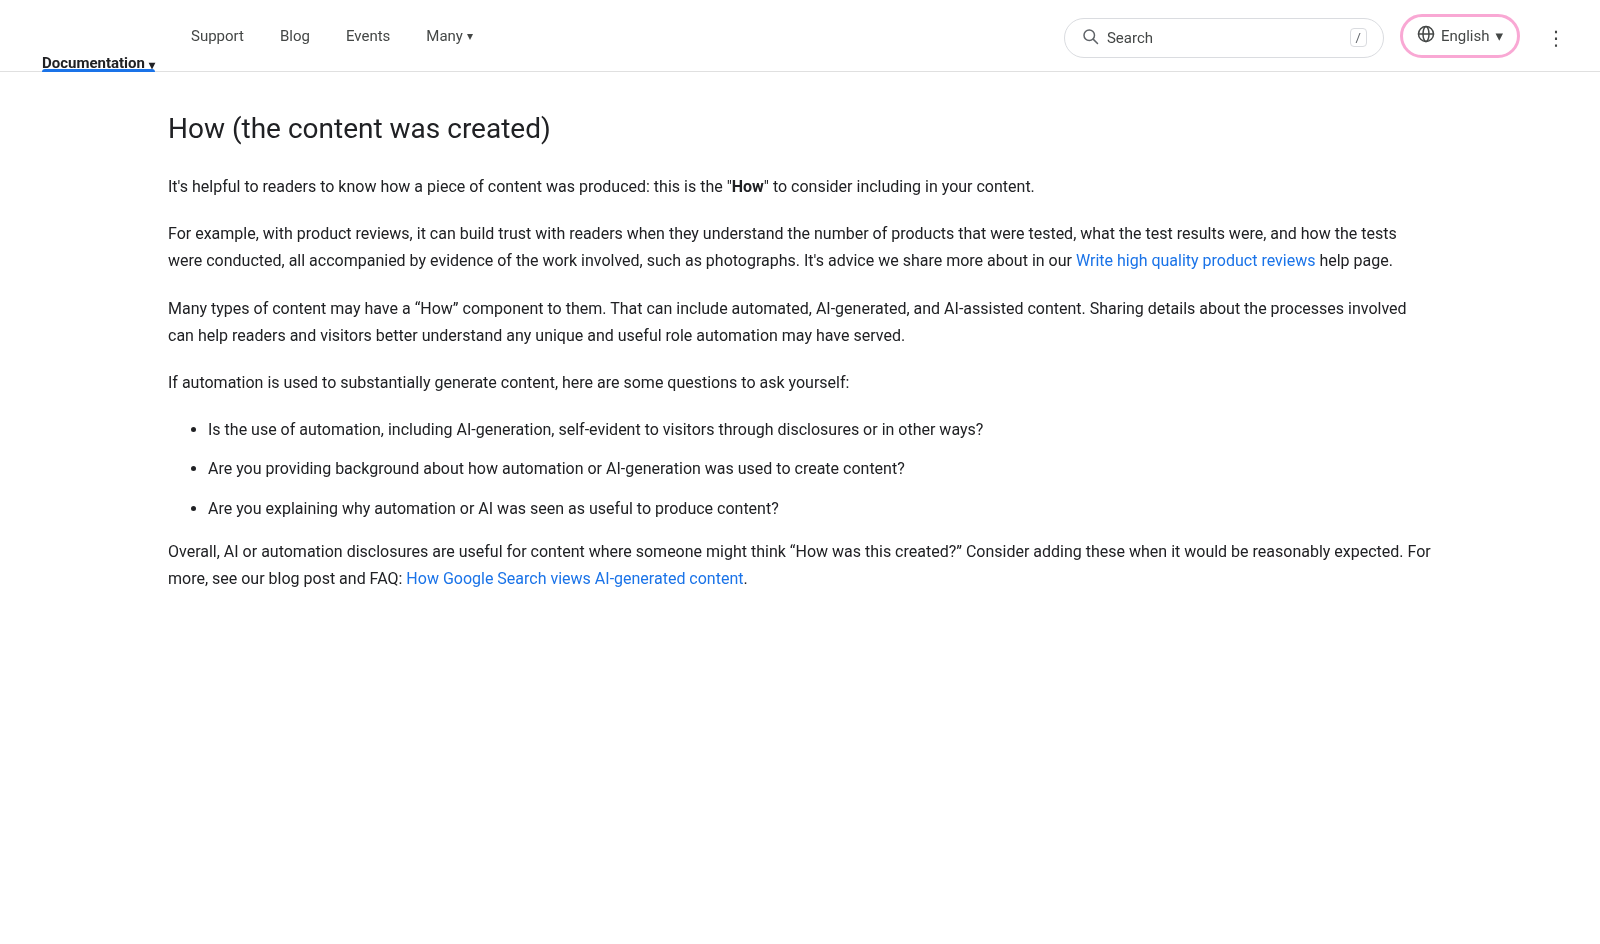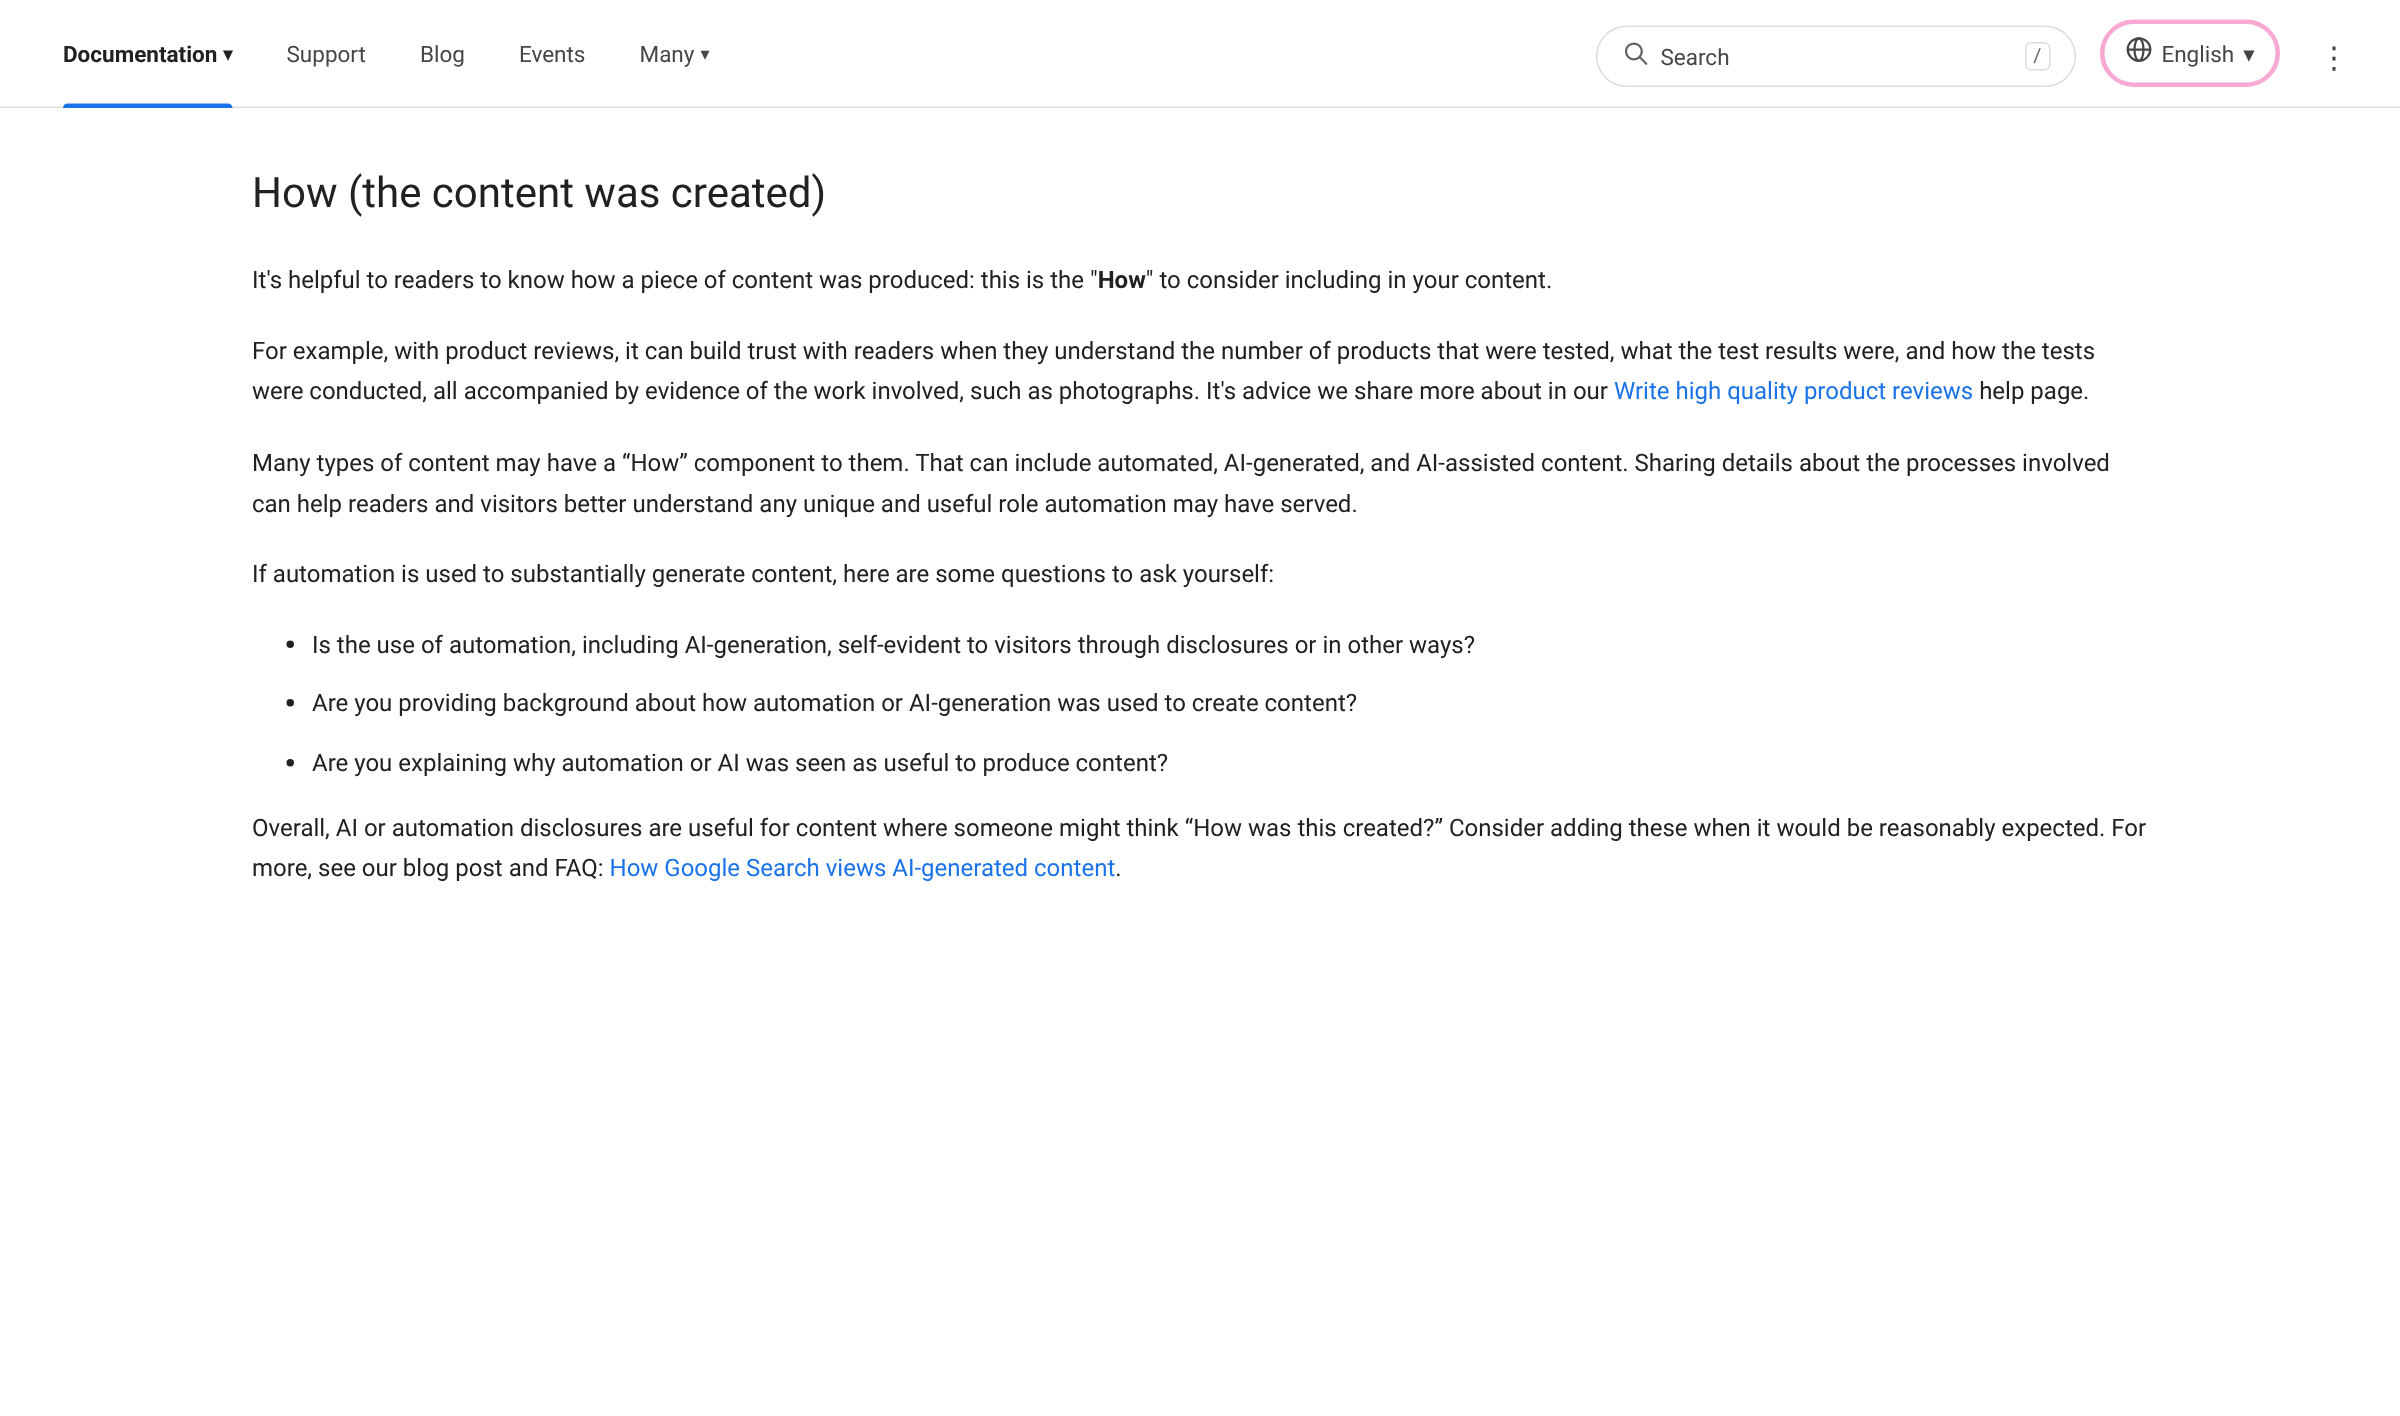--- a/index.html
+++ b/index.html
@@ -43,20 +43,21 @@
       color: #444746;
       cursor: pointer;
       position: relative;
       white-space: nowrap;
       text-decoration: none;
     }
 
     .nav-item.active {
       color: #202124;
       font-weight: 700;
+      align-items: flex-end;
     }
 
     .nav-item.active::after {
       content: '';
       position: absolute;
       bottom: 0;
       left: 18px;
       right: 18px;
       height: 3px;
       background: #1a73e8;

